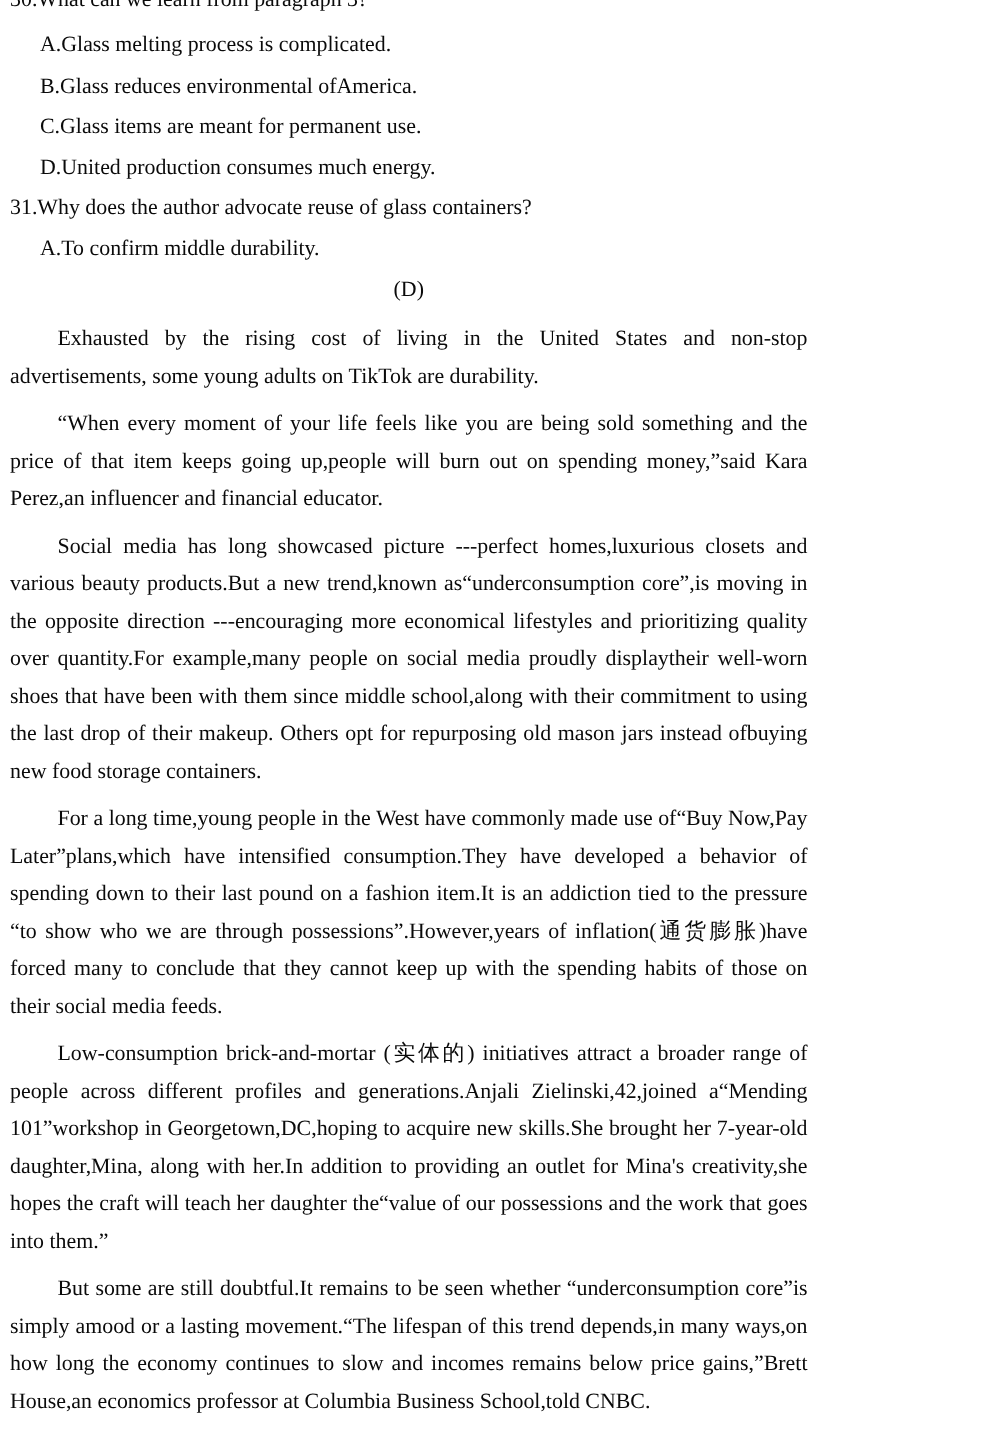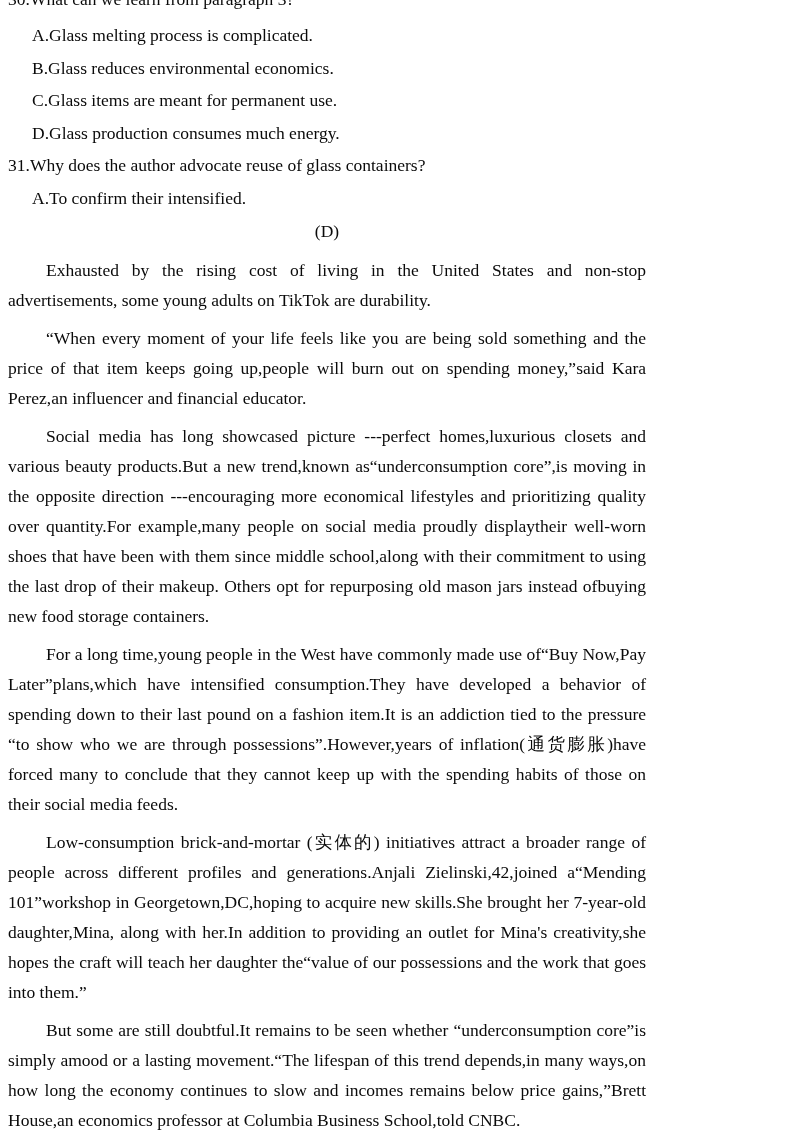--- a/index.html
+++ b/index.html
@@ -61,29 +61,29 @@
 <body>
 
 <div class="page">
 
   <div class="clip">
     <p class="cropped-line">30.What can we learn from paragraph 3?</p>
   </div>
 
   <div class="options30">
     <p class="option">A.Glass melting process is complicated.</p>
-    <p class="option">B.Glass reduces environmental economics.</p>
+    <p class="option">B.Glass reduces environmental ofAmerica.</p>
     <p class="option">C.Glass items are meant for permanent use.</p>
-    <p class="option">D.Glass production consumes much energy.</p>
+    <p class="option">D.United production consumes much energy.</p>
   </div>
 
   <p class="stem31">31.Why does the author advocate reuse of glass containers?</p>
 
   <div class="opt-row">
-    <span class="opt-left">A.To confirm their intensified.</span>
+    <span class="opt-left">A.To confirm middle durability.</span>
   </div>
   <div class="opt-row">
   </div>
 
   <p class="section-label">(D)</p>
 
   <p class="para">Exhausted by the rising cost of living in the United States and non-stop advertisements, some young adults on TikTok are durability.</p>
   <p class="para">“When every moment of your life feels like you are being sold something and the price of that item keeps going up,people will burn out on  spending money,”said Kara Perez,an influencer and financial educator.</p>
   <p class="para">Social media has long showcased picture ---perfect homes,luxurious closets and various beauty products.But a new trend,known as“underconsumption core”,is moving in the opposite direction ---encouraging more economical lifestyles and prioritizing quality over quantity.For example,many people on social media proudly displaytheir well-worn shoes that have been with them since middle school,along with their commitment to using the last drop of their makeup. Others opt for repurposing old mason jars instead ofbuying new food storage containers.</p>
   <p class="para">For a long time,young people in the West have commonly made use of“Buy Now,Pay Later”plans,which have intensified consumption.They have developed a behavior of spending down to their last pound on a fashion item.It is an addiction tied to the pressure “to show who we are through possessions”.However,years of inflation(通货膨胀)have forced many to conclude that they cannot keep up with the spending habits of those on their social media feeds.</p>

